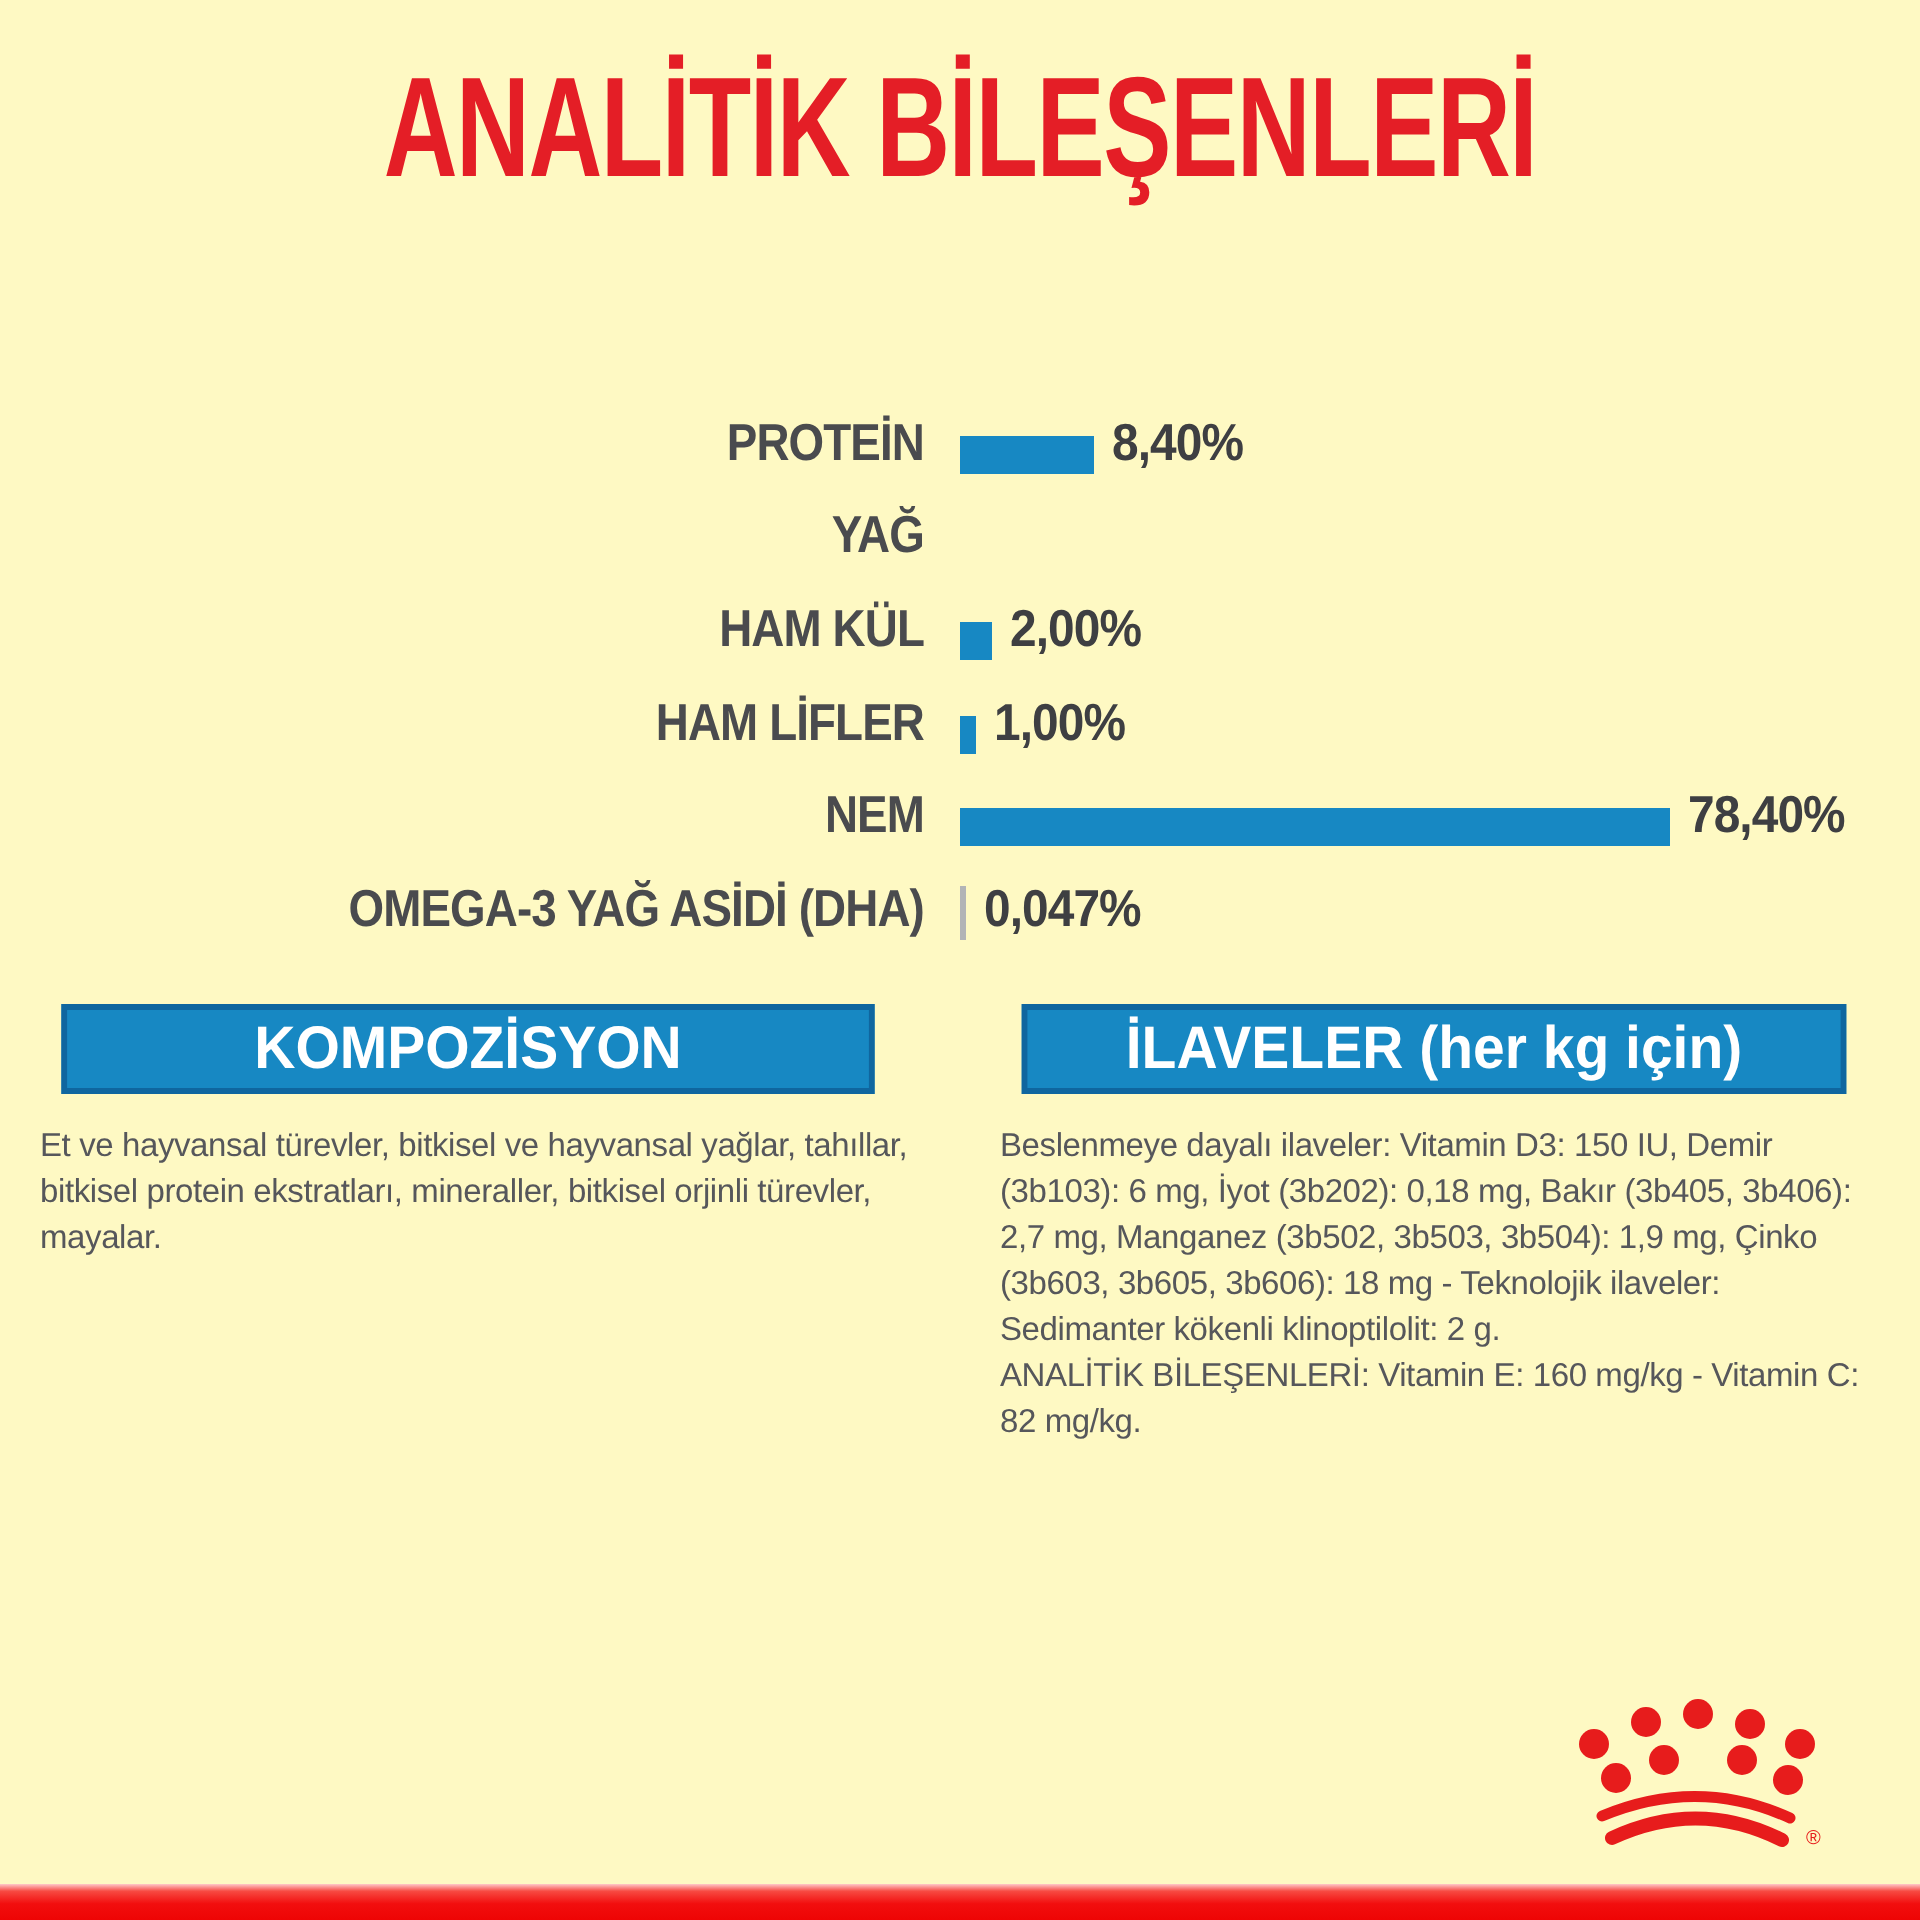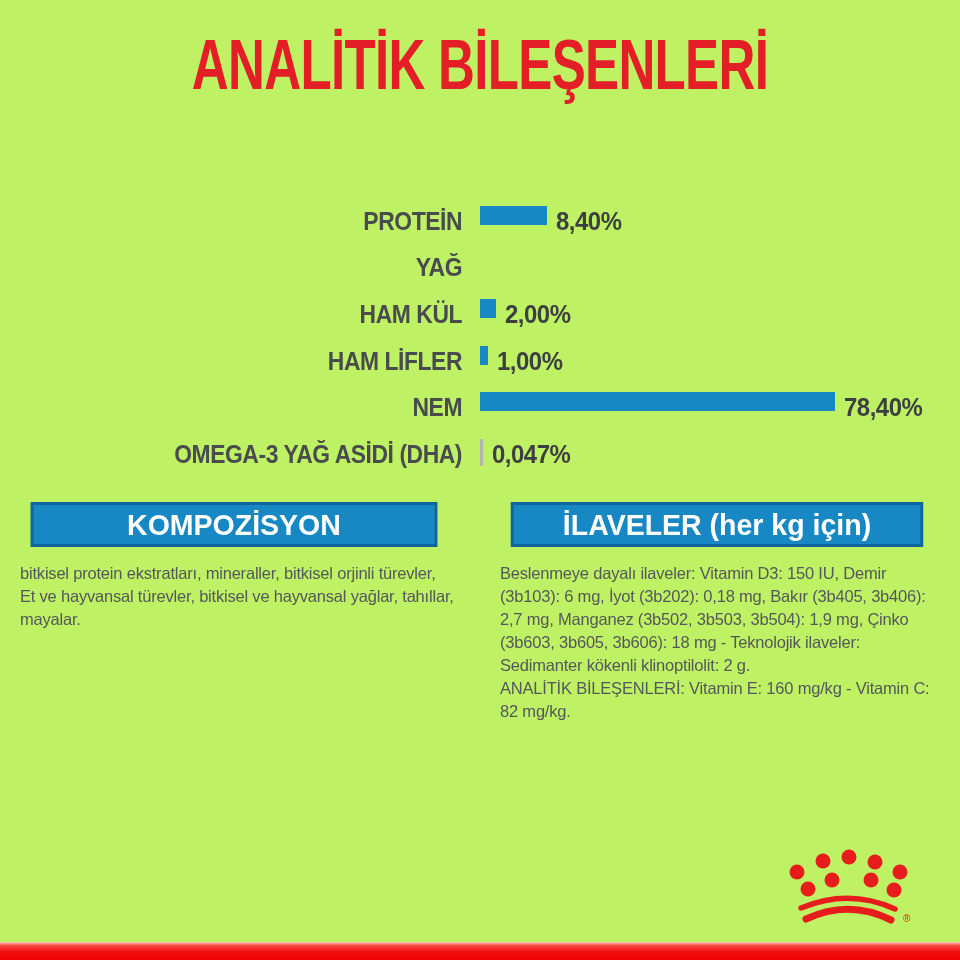--- a/index.html
+++ b/index.html
@@ -1,19 +1,19 @@
 <!DOCTYPE html>
 <html style="--title-red: #e41e26; --bar-blue: #1788c3; --header-blue: #1788c3; --header-border-blue: #0f669f; --label-gray: #4a4b4e; --value-gray: #3e3f42; --body-gray: #56575b; --omega-tick-gray: #b2b4b6; --stripe-red: #f20e0e; --crown-red: #e71c1c;"><head>
 <meta charset="utf-8">
 <style>
   html,body{margin:0;padding:0;background:#fff;}
   .page{
     position:relative;
     width:960px;height:960px;
-    background:#bef264;
+    background:#fef9c3;
     overflow:hidden;
     font-family:"Liberation Sans","DejaVu Sans",sans-serif;
   }
 
   
   .title{
     position:absolute;top:24px;left:0;width:960px;
     text-align:center;
     font-size:71px;font-weight:bold;
     letter-spacing:-1px;
@@ -29,21 +29,21 @@
   .c-label{
     width:462px;flex:0 0 462px;
     text-align:right;
     font-size:26px;font-weight:bold;
     letter-spacing:-.5px;
     color:var(--label-gray,#4a4b4e);
     transform:scaleX(.88);
     transform-origin:100% 50%;
     white-space:nowrap;
   }
-  .bar-zone{display:flex;align-items:flex-start;margin-left:18px;}
+  .bar-zone{display:flex;align-items:flex-end;margin-left:18px;}
   .bar{
     height:19px;
     background:var(--bar-blue,#1788c3);
   }
   .bar.tick{height:27px;background:var(--omega-tick-gray,#b2b4b6);}
   .c-value{
     margin-left:9px;
     font-size:26px;font-weight:bold;
     letter-spacing:-.5px;
     color:var(--value-gray,#3e3f42);
@@ -131,22 +131,22 @@
       <div class="bar-zone">
         <div class="bar tick" style="width: 3px;"></div>
         <div class="c-value">0,047%</div>
       </div>
     </div>
   </div>
 
   <div class="section left">
     <div class="sec-head">KOMPOZİSYON</div>
     <div class="sec-body">
+      <div>Et ve hayvansal türevler, bitkisel ve hayvansal yağlar, tahıllar,</div>
       <div>bitkisel protein ekstratları, mineraller, bitkisel orjinli türevler,</div>
-      <div>Et ve hayvansal türevler, bitkisel ve hayvansal yağlar, tahıllar,</div>
       <div>mayalar.</div>
     </div>
   </div>
 
   <div class="section right">
     <div class="sec-head">İLAVELER (her kg için)</div>
     <div class="sec-body">
       <div>Beslenmeye dayalı ilaveler: Vitamin D3: 150 IU, Demir</div>
       <div>(3b103): 6 mg, İyot (3b202): 0,18 mg, Bakır (3b405, 3b406):</div>
       <div>2,7 mg, Manganez (3b502, 3b503, 3b504): 1,9 mg, Çinko</div>

